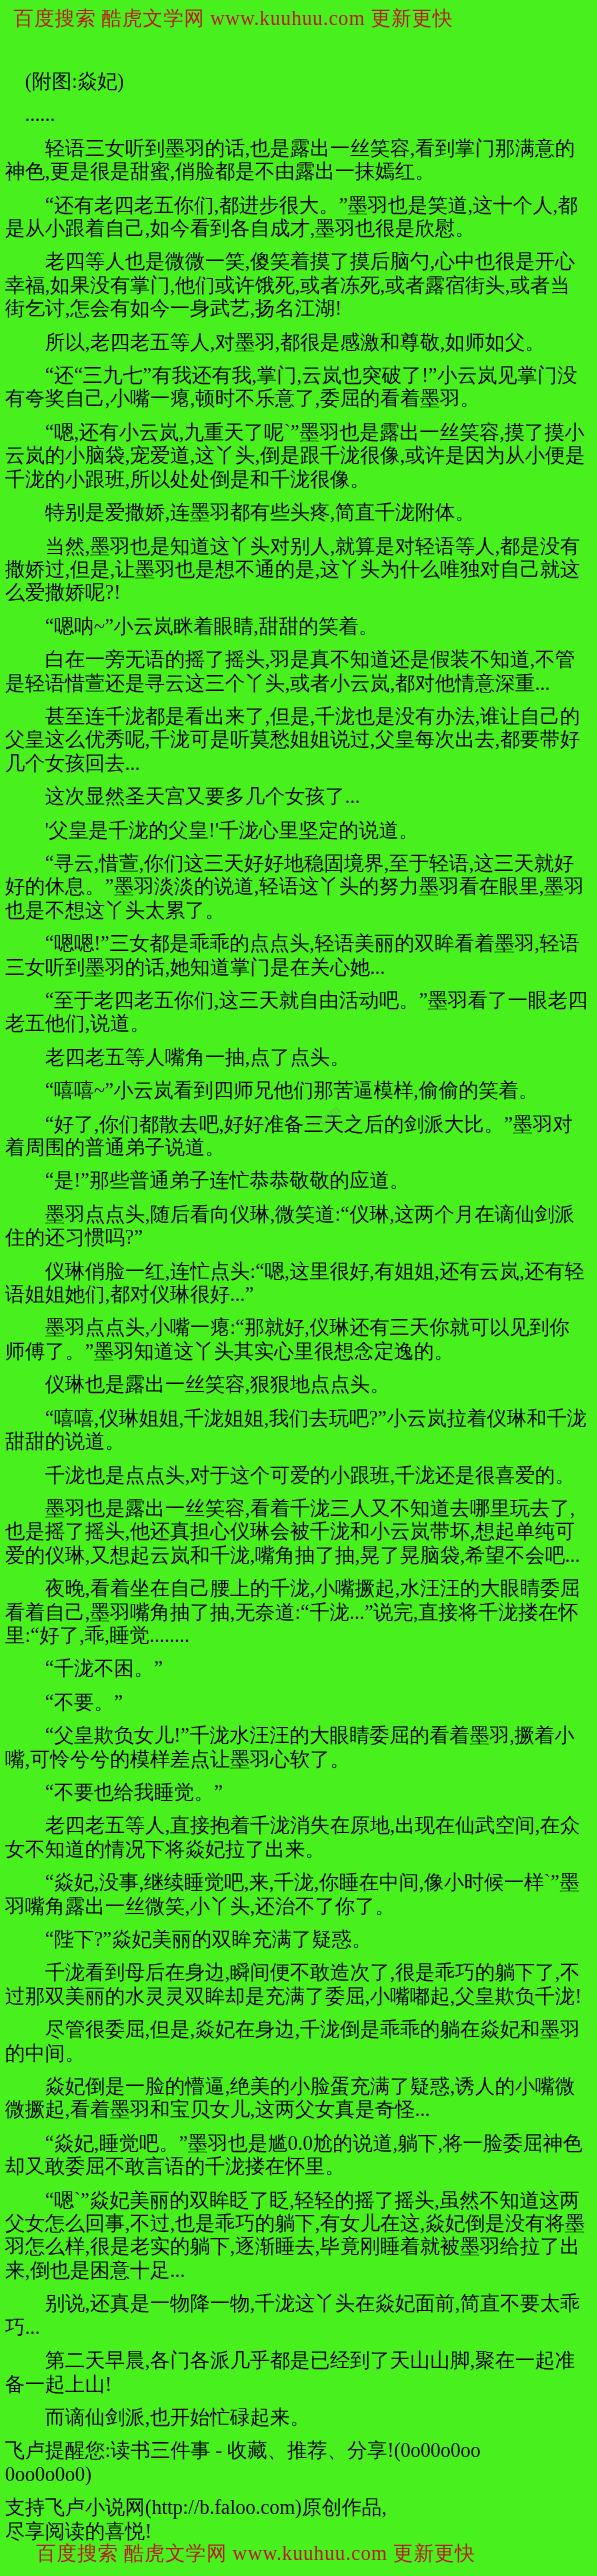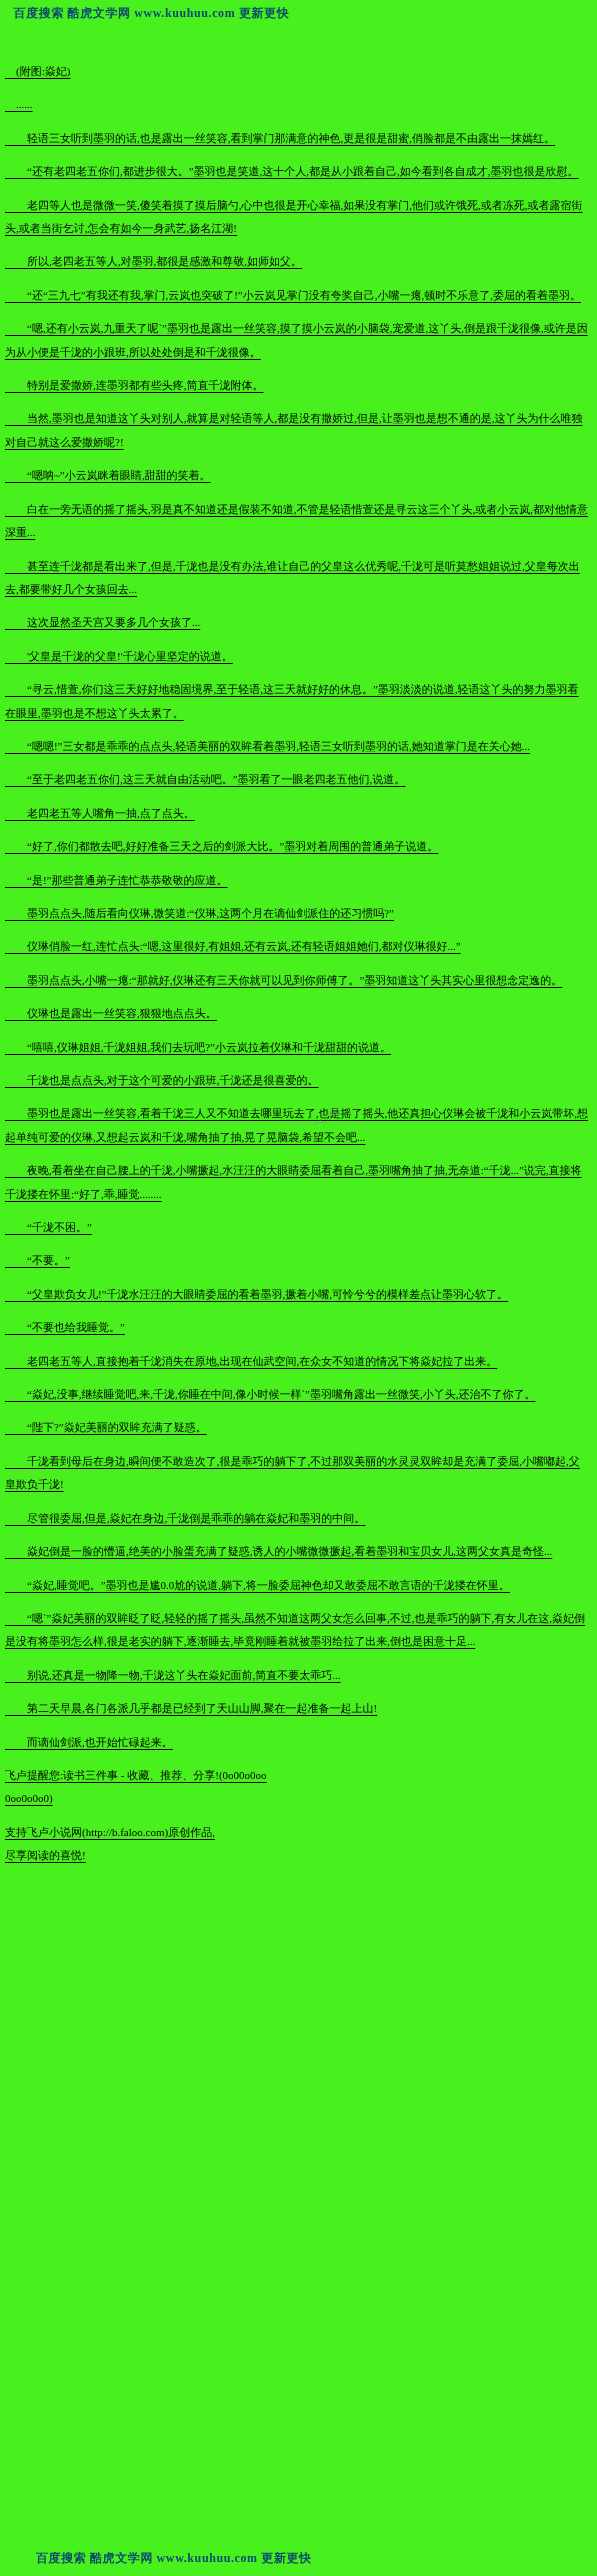--- a/index.html
+++ b/index.html
@@ -5,38 +5,37 @@
   html,body { margin:0; padding:0; }
   body {
     width:598px; height:2576px;
     background:#48F11E;
     font-family:"Liberation Serif", serif;
     color:#000;
     position:relative;
     overflow:hidden;
   }
   .promo {
-    color:#0c4a6e;
-    font-weight:bold;
-    font-size:12px;
+    color:#b91c1c;
+    font-weight:normal;
+    font-size:20px;
     letter-spacing:0.6px;
     white-space:nowrap;
   }
   .header-promo { padding:5px 0 0 13.6px; }
   .footer-promo { position:absolute; left:36px; bottom:8.6px; }
   .content {
     padding:38px 8.6px 0 5px;
     height:2490px;
     overflow:hidden;
   }
   .para {
-    font-size:11px;
+    font-size:20px;
     line-height:23.4px;
     margin:0 0 10px 0;
-    text-decoration:underline;
     text-decoration-thickness:0.6px;
     text-underline-offset:3.1px;
     white-space:pre-wrap;
     word-break:break-all;
   }
   .watermark {
     position:absolute;
     left:311px; top:1109px;
     transform:rotate(-35deg);
     color:rgba(120,145,120,0.55);
@@ -65,20 +64,21 @@
       <p class="para">　　当然,墨羽也是知道这丫头对别人,就算是对轻语等人,都是没有撒娇过,但是,让墨羽也是想不通的是,这丫头为什么唯独对自己就这么爱撒娇呢?!</p>
       <p class="para">　　“嗯呐~”小云岚眯着眼睛,甜甜的笑着。</p>
       <p class="para">　　白在一旁无语的摇了摇头,羽是真不知道还是假装不知道,不管是轻语惜萱还是寻云这三个丫头,或者小云岚,都对他情意深重...</p>
       <p class="para">　　甚至连千泷都是看出来了,但是,千泷也是没有办法,谁让自己的父皇这么优秀呢,千泷可是听莫愁姐姐说过,父皇每次出去,都要带好几个女孩回去...</p>
       <p class="para">　　这次显然圣天宫又要多几个女孩了...</p>
       <p class="para">　　'父皇是千泷的父皇!'千泷心里坚定的说道。</p>
       <p class="para">　　“寻云,惜萱,你们这三天好好地稳固境界,至于轻语,这三天就好好的休息。”墨羽淡淡的说道,轻语这丫头的努力墨羽看在眼里,墨羽也是不想这丫头太累了。</p>
       <p class="para">　　“嗯嗯!”三女都是乖乖的点点头,轻语美丽的双眸看着墨羽,轻语三女听到墨羽的话,她知道掌门是在关心她...</p>
       <p class="para">　　“至于老四老五你们,这三天就自由活动吧。”墨羽看了一眼老四老五他们,说道。</p>
       <p class="para">　　老四老五等人嘴角一抽,点了点头。</p>
+      <p class="para">　　“嘻嘻~”小云岚看到四师兄他们那苦逼模样,偷偷的笑着。</p>
       <p class="para">　　“好了,你们都散去吧,好好准备三天之后的剑派大比。”墨羽对着周围的普通弟子说道。</p>
       <p class="para">　　“是!”那些普通弟子连忙恭恭敬敬的应道。</p>
       <p class="para">　　墨羽点点头,随后看向仪琳,微笑道:“仪琳,这两个月在谪仙剑派住的还习惯吗?”</p>
       <p class="para">　　仪琳俏脸一红,连忙点头:“嗯,这里很好,有姐姐,还有云岚,还有轻语姐姐她们,都对仪琳很好...”</p>
       <p class="para">　　墨羽点点头,小嘴一瘪:“那就好,仪琳还有三天你就可以见到你师傅了。”墨羽知道这丫头其实心里很想念定逸的。</p>
       <p class="para">　　仪琳也是露出一丝笑容,狠狠地点点头。</p>
       <p class="para">　　“嘻嘻,仪琳姐姐,千泷姐姐,我们去玩吧?”小云岚拉着仪琳和千泷甜甜的说道。</p>
       <p class="para">　　千泷也是点点头,对于这个可爱的小跟班,千泷还是很喜爱的。</p>
       <p class="para">　　墨羽也是露出一丝笑容,看着千泷三人又不知道去哪里玩去了,也是摇了摇头,他还真担心仪琳会被千泷和小云岚带坏,想起单纯可爱的仪琳,又想起云岚和千泷,嘴角抽了抽,晃了晃脑袋,希望不会吧...</p>
       <p class="para">　　夜晚,看着坐在自己腰上的千泷,小嘴撅起,水汪汪的大眼睛委屈看着自己,墨羽嘴角抽了抽,无奈道:“千泷...”说完,直接将千泷搂在怀里:“好了,乖,睡觉........</p>

